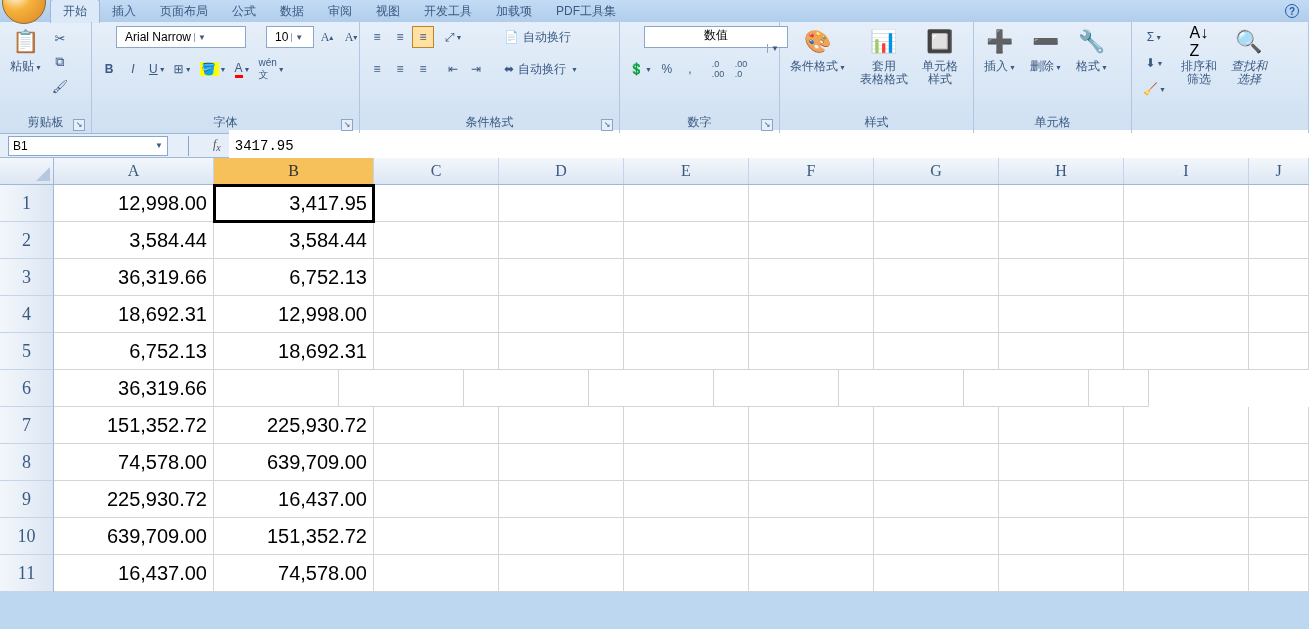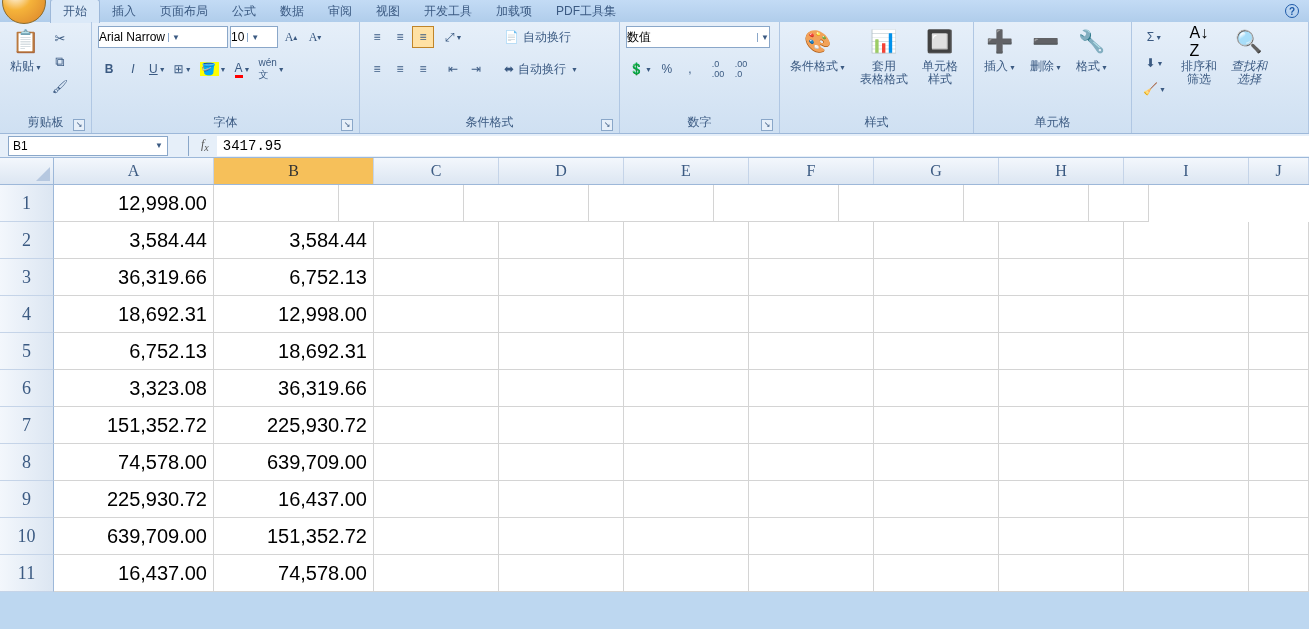--- a/index.html
+++ b/index.html
@@ -140,22 +140,23 @@
   display: flex;
   gap: 2px;
   align-items: center;
 }
 .combo {
   background: white;
   border: 1px solid #8aa7c9;
   height: 22px;
   display: flex;
   align-items: center;
-  padding: 0 0;
+  padding: 0 8px;
   font-size: 12px;
+  margin-left: 18px;
 }
 .combo-arrow {
   border-left: 1px solid #8aa7c9;
   padding-left: 3px;
   margin-left: 3px;
   font-size: 8px;
   color: #3b5a82;
 }
 .btn-row { display: flex; gap: 1px; }
 .tbtn {
@@ -200,29 +201,29 @@
   align-items: center;
   padding: 0 4px;
   font-family: Arial, sans-serif;
 }
 .name-box-arrow { margin-left: auto; font-size: 8px; color: #3b5a82; }
 .fx-area {
   display: flex;
   align-items: center;
   border-left: 1px solid #8aa7c9;
   margin-left: 20px;
-  padding-left: 4px;
+  padding-left: 16px;
   height: 20px;
 }
 .fx-label { font-style: italic; font-family: "Times New Roman", serif; color: #555; padding: 0 8px; }
 .formula-input {
   background: white;
   height: 20px;
   flex: 1;
-  padding: 4px 6px;
+  padding: 16px 6px;
   font-family: "Courier New", monospace;
   font-size: 14px;
   border: none;
   display: flex;
   align-items: center;
 }
 .grid-area {
   display: flex;
   flex-direction: column;
   background: white;
@@ -414,21 +415,21 @@
     </div>
     <div class="ribbon-group-label">
       <span>条件格式</span>
       <div class="group-launcher">↘</div>
     </div>
   </div>
 
   <div class="ribbon-group" style="width:160px;">
     <div class="ribbon-group-body">
       <div class="number-body">
-        <div class="combo" style="width:144px;">
+        <div class="combo" style="width:144px;flex-direction:column;">
             <span>数值</span>
             <span class="combo-arrow" style="margin-left:auto;">▼</span>
           </div>
         <div class="btn-row" style="margin-top:6px;">
           <div class="tbtn">💲<span class="dropdown-tiny">▼</span></div>
           <div class="tbtn">%</div>
           <div class="tbtn">,</div>
           <div style="width:4px;"></div>
           <div class="tbtn" style="font-size:9px;">.0<br>.00</div>
           <div class="tbtn" style="font-size:9px;">.00<br>.0</div>
@@ -523,20 +524,21 @@
       <div class="col-h" style="width: 125px;">F</div>
       <div class="col-h" style="width: 125px;">G</div>
       <div class="col-h" style="width: 125px;">H</div>
       <div class="col-h" style="width: 125px;">I</div>
       <div class="col-h" style="width: 60px;">J</div>
     </div>
 
 <div class="row">
       <div class="row-h">1</div>
       <div class="cell" style="width: 160px;">12,998.00</div>
+      <div class="cell selected" style="width: 160px;">3,417.95</div>
       <div class="cell" style="width: 125px;"></div>
       <div class="cell" style="width: 125px;"></div>
       <div class="cell" style="width: 125px;"></div>
       <div class="cell" style="width: 125px;"></div>
       <div class="cell" style="width: 125px;"></div>
       <div class="cell" style="width: 125px;"></div>
       <div class="cell" style="width: 125px;"></div>
       <div class="cell" style="width: 60px;"></div>
     </div>
     <div class="row">
@@ -586,21 +588,20 @@
       <div class="cell" style="width: 125px;"></div>
       <div class="cell" style="width: 125px;"></div>
       <div class="cell" style="width: 125px;"></div>
       <div class="cell" style="width: 125px;"></div>
       <div class="cell" style="width: 125px;"></div>
       <div class="cell" style="width: 125px;"></div>
       <div class="cell" style="width: 60px;"></div>
     </div>
     <div class="row">
       <div class="row-h">6</div>
-      <div class="cell" style="width: 160px;">3,323.08</div>
       <div class="cell" style="width: 160px;">36,319.66</div>
       <div class="cell" style="width: 125px;"></div>
       <div class="cell" style="width: 125px;"></div>
       <div class="cell" style="width: 125px;"></div>
       <div class="cell" style="width: 125px;"></div>
       <div class="cell" style="width: 125px;"></div>
       <div class="cell" style="width: 125px;"></div>
       <div class="cell" style="width: 125px;"></div>
       <div class="cell" style="width: 60px;"></div>
     </div>

